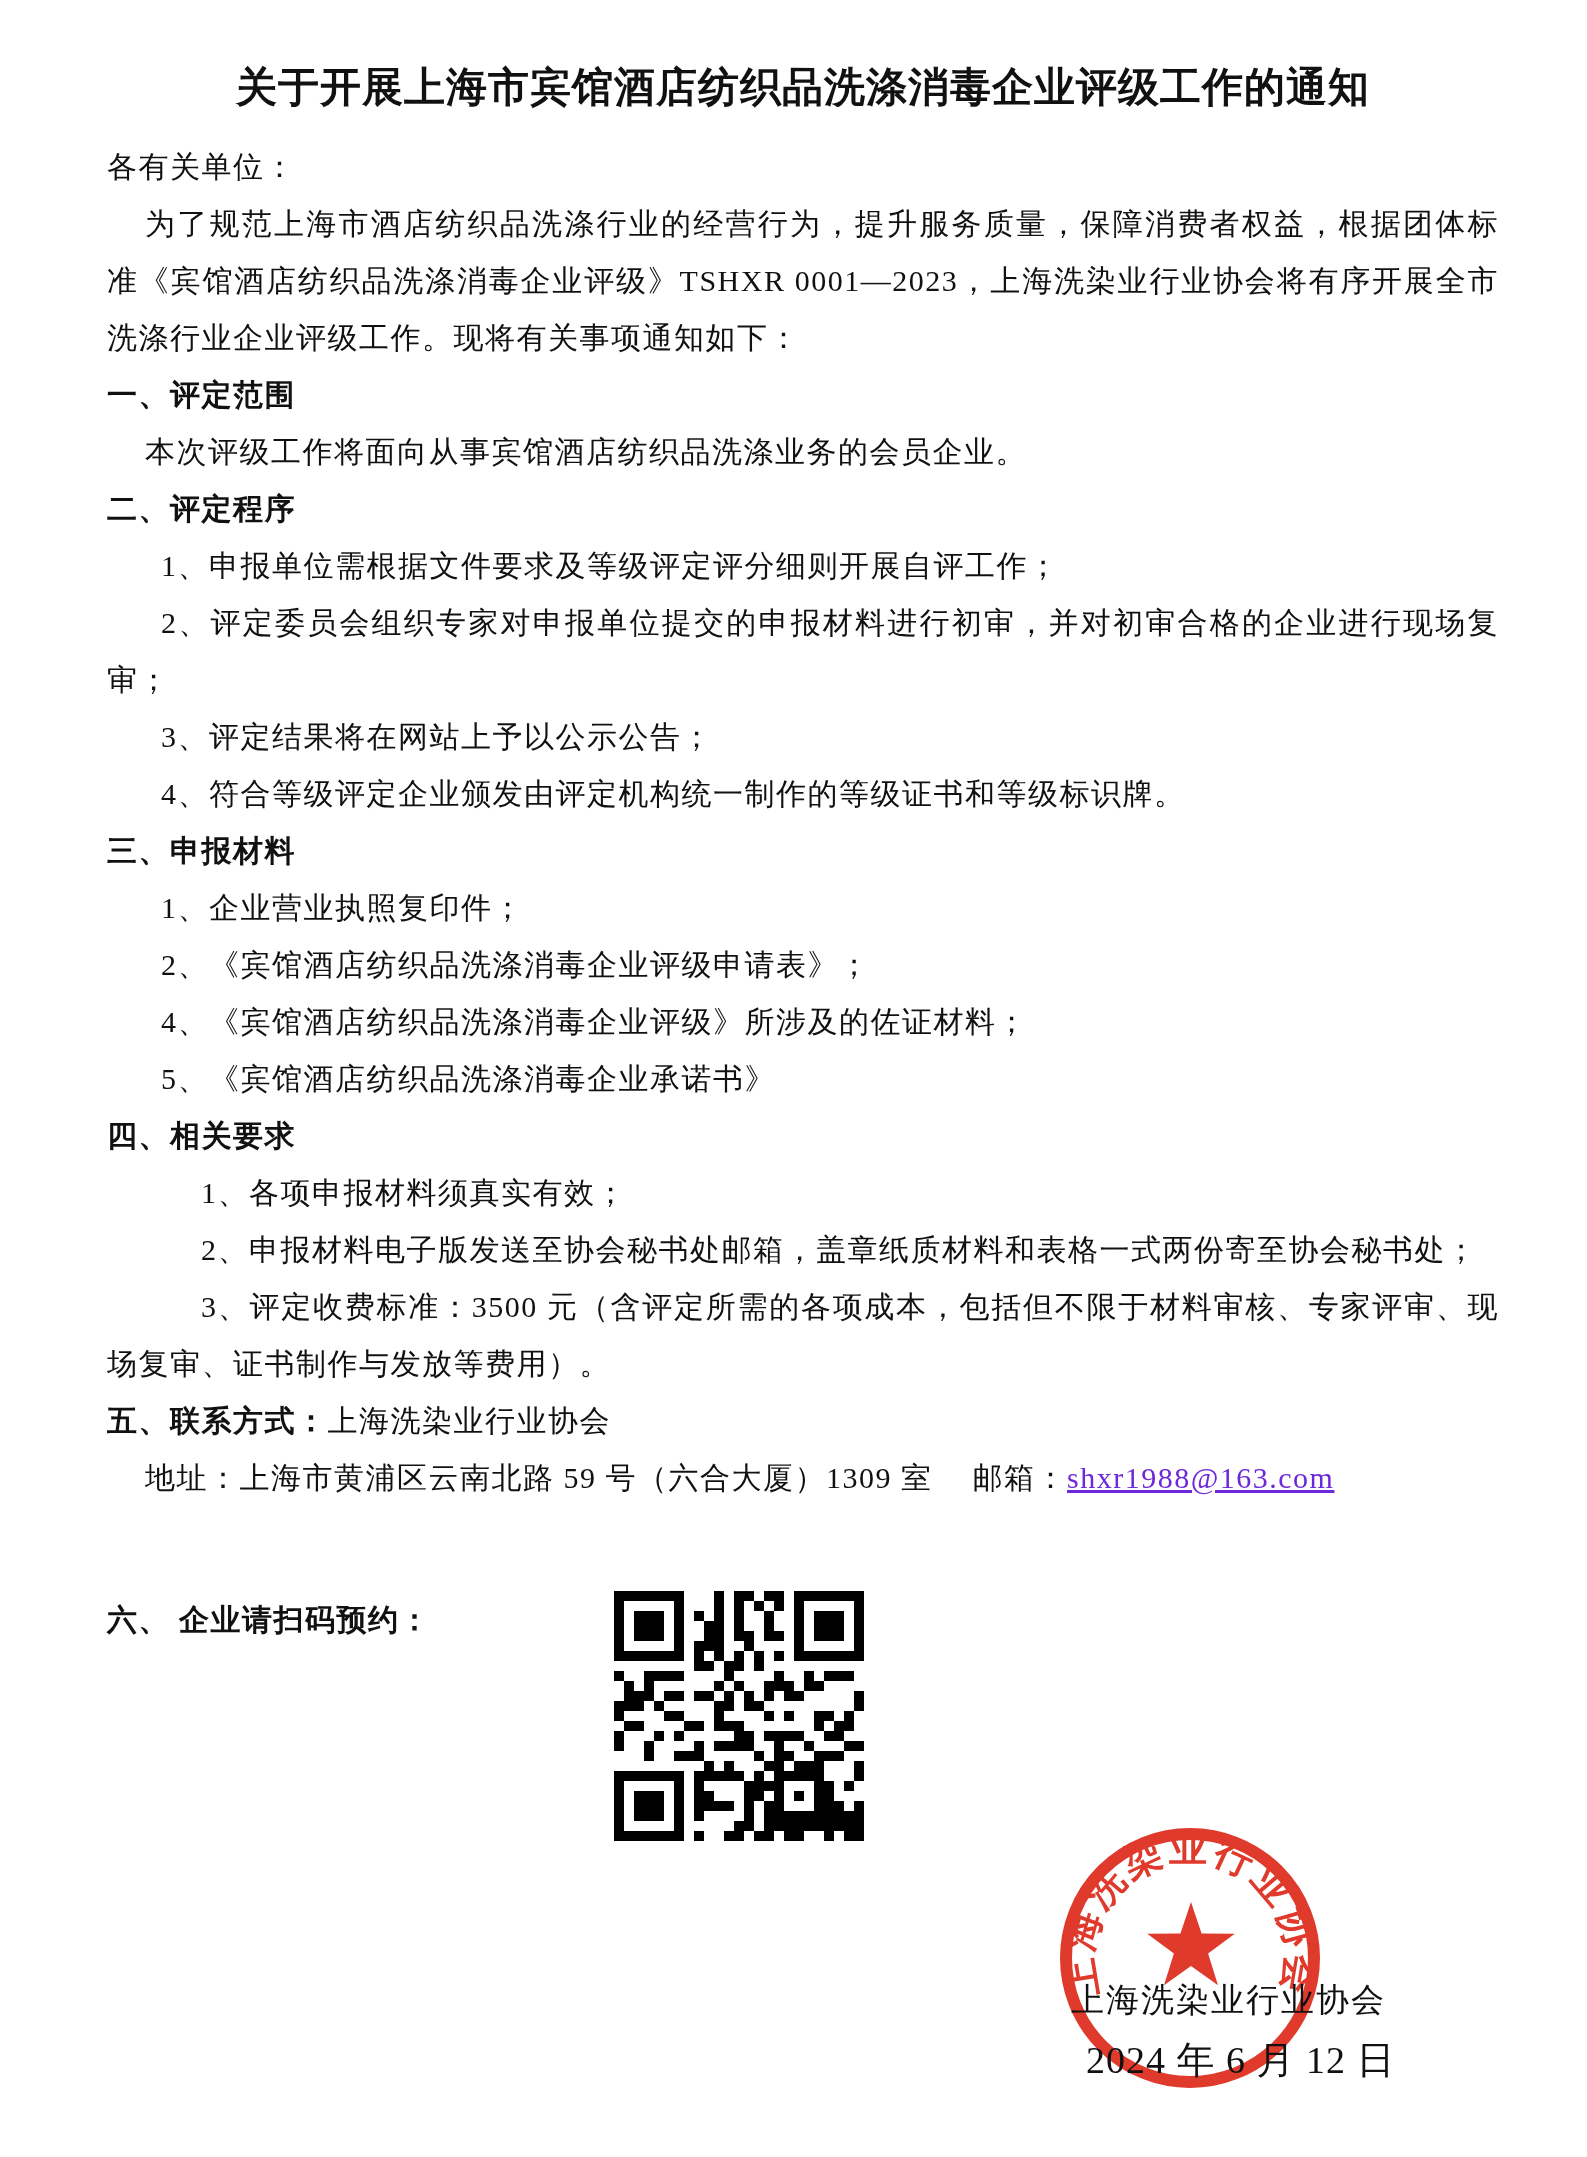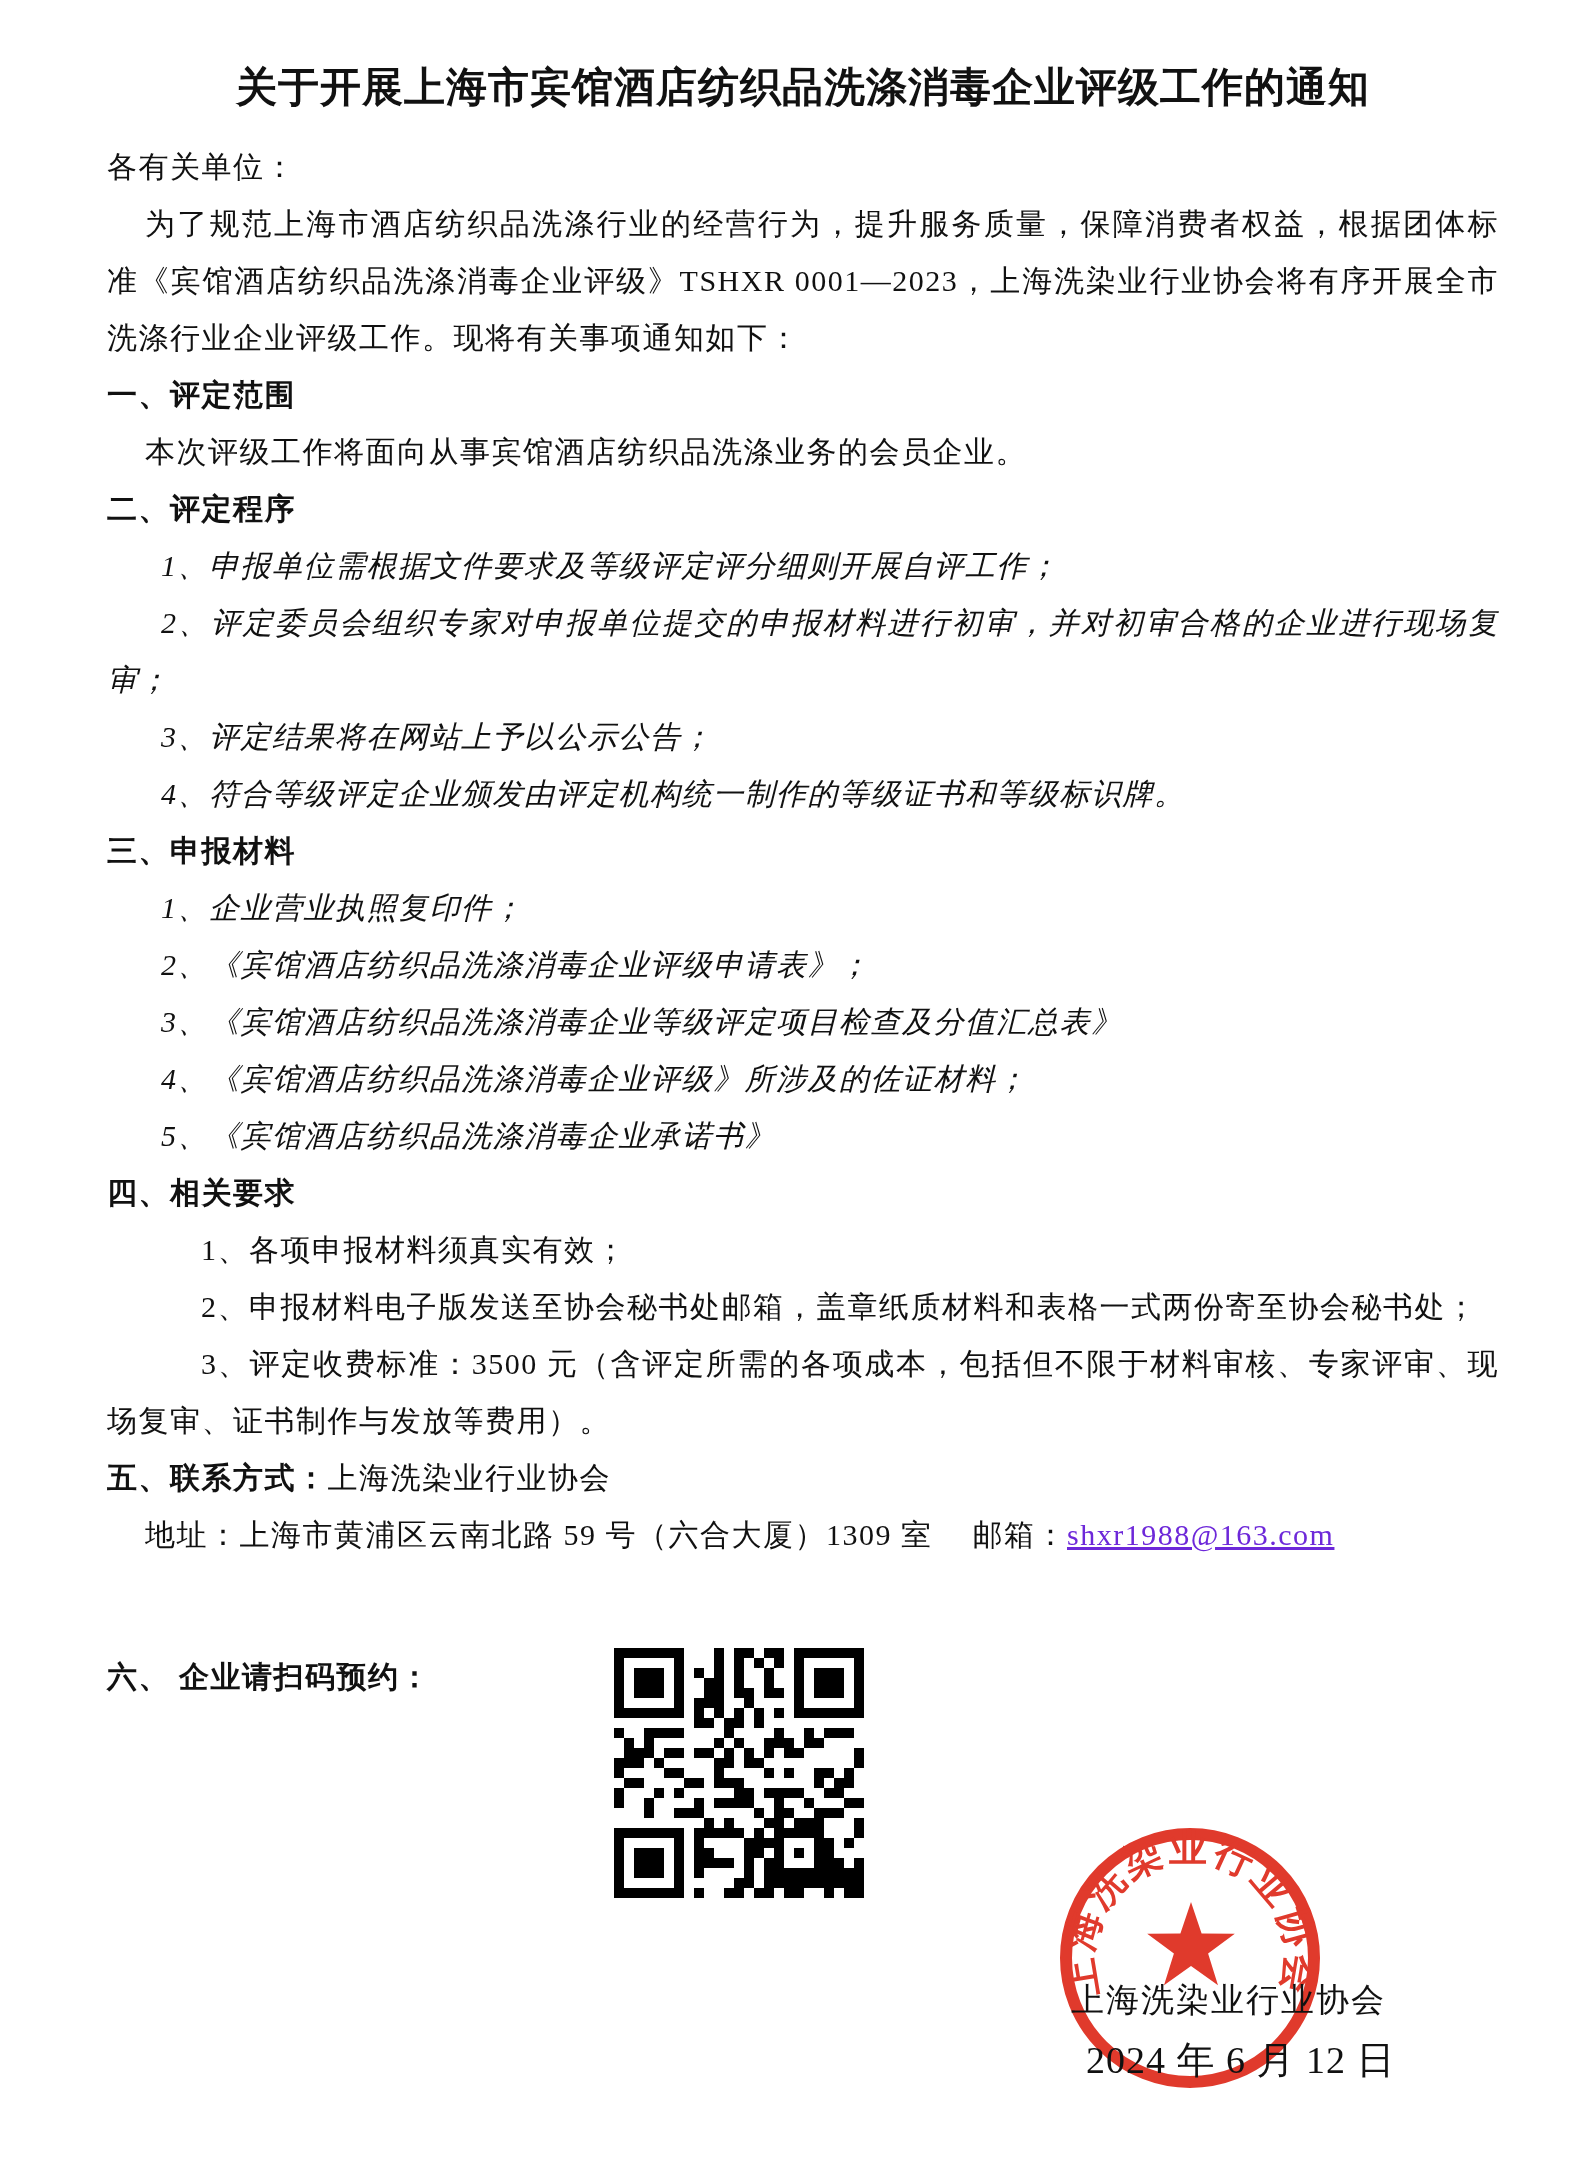--- a/index.html
+++ b/index.html
@@ -20,21 +20,21 @@
     font-size:41px;
     font-weight:bold;
     text-align:center;
     line-height:62px;
     margin:0 0 20px 0;
     letter-spacing:1px;
   }
   p{margin:0;line-height:57px;text-align:justify;}
   .bold{font-weight:normal;}
   .indent-1{text-indent:38px;}
-  .indent-2{text-indent:54px;font-style:italic;}
+  .indent-2{text-indent:54px;}
   .indent-4{text-indent:94px;}
   .head{font-weight:bold;}
   .link{
     color:#6d28d9;
     text-decoration:underline;
     cursor:pointer;
   }
   .email-label{margin-left:40px;}
   .phone{margin-left:240px;}
   .qr-row{
@@ -87,21 +87,20 @@
 
   <p class="head">二、评定程序</p>
   <p class="indent-2">1、申报单位需根据文件要求及等级评定评分细则开展自评工作；</p>
   <p class="indent-2">2、评定委员会组织专家对申报单位提交的申报材料进行初审，并对初审合格的企业进行现场复审；</p>
   <p class="indent-2">3、评定结果将在网站上予以公示公告；</p>
   <p class="indent-2">4、符合等级评定企业颁发由评定机构统一制作的等级证书和等级标识牌。</p>
 
   <p class="head">三、申报材料</p>
   <p class="indent-2">1、企业营业执照复印件；</p>
   <p class="indent-2">2、《宾馆酒店纺织品洗涤消毒企业评级申请表》；</p>
-  <p class="indent-2">3、《宾馆酒店纺织品洗涤消毒企业等级评定项目检查及分值汇总表》</p>
   <p class="indent-2">4、《宾馆酒店纺织品洗涤消毒企业评级》所涉及的佐证材料；</p>
   <p class="indent-2">5、《宾馆酒店纺织品洗涤消毒企业承诺书》</p>
 
   <p class="head">四、相关要求</p>
   <p class="indent-4">1、各项申报材料须真实有效；</p>
   <p class="indent-4">2、申报材料电子版发送至协会秘书处邮箱，盖章纸质材料和表格一式两份寄至协会秘书处；</p>
   <p class="indent-4">3、评定收费标准：3500 元（含评定所需的各项成本，包括但不限于材料审核、专家评审、现场复审、证书制作与发放等费用）。</p>
 
   <p><span class="head">五、联系方式：</span><span>上海洗染业行业协会</span></p>
 

